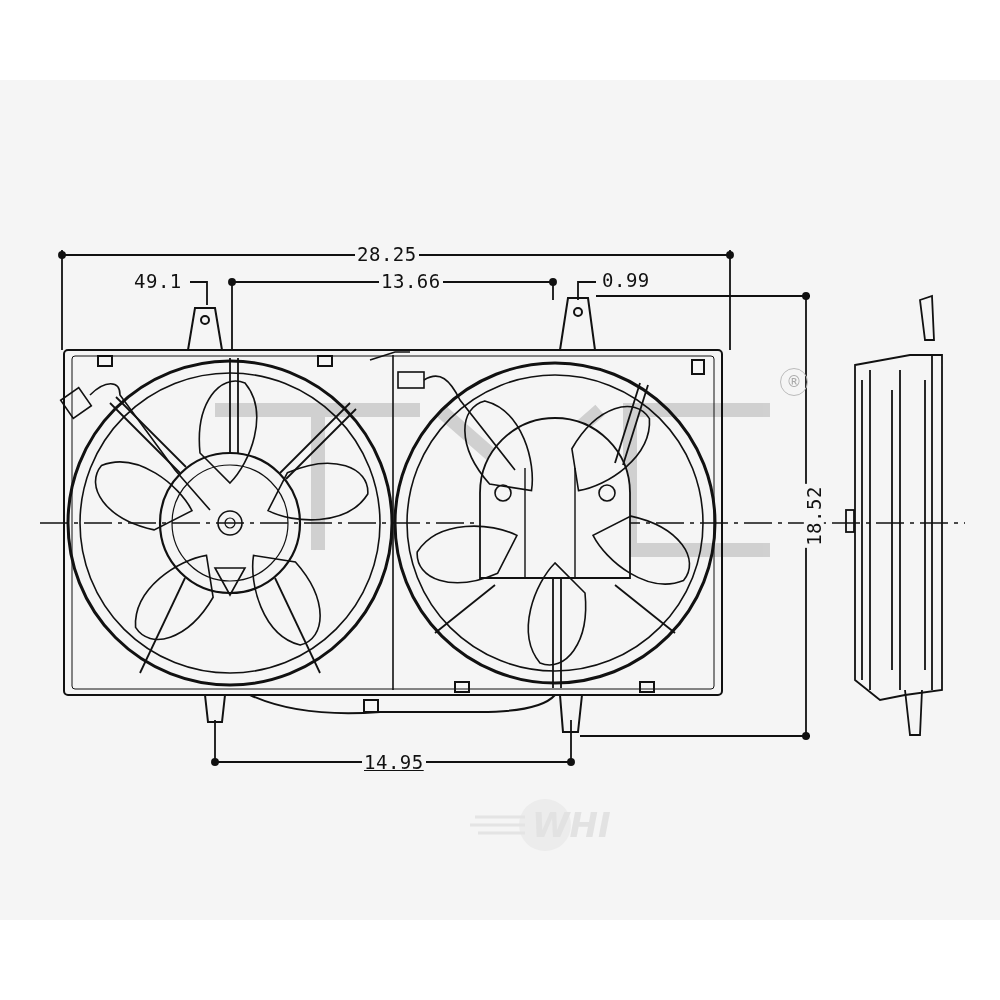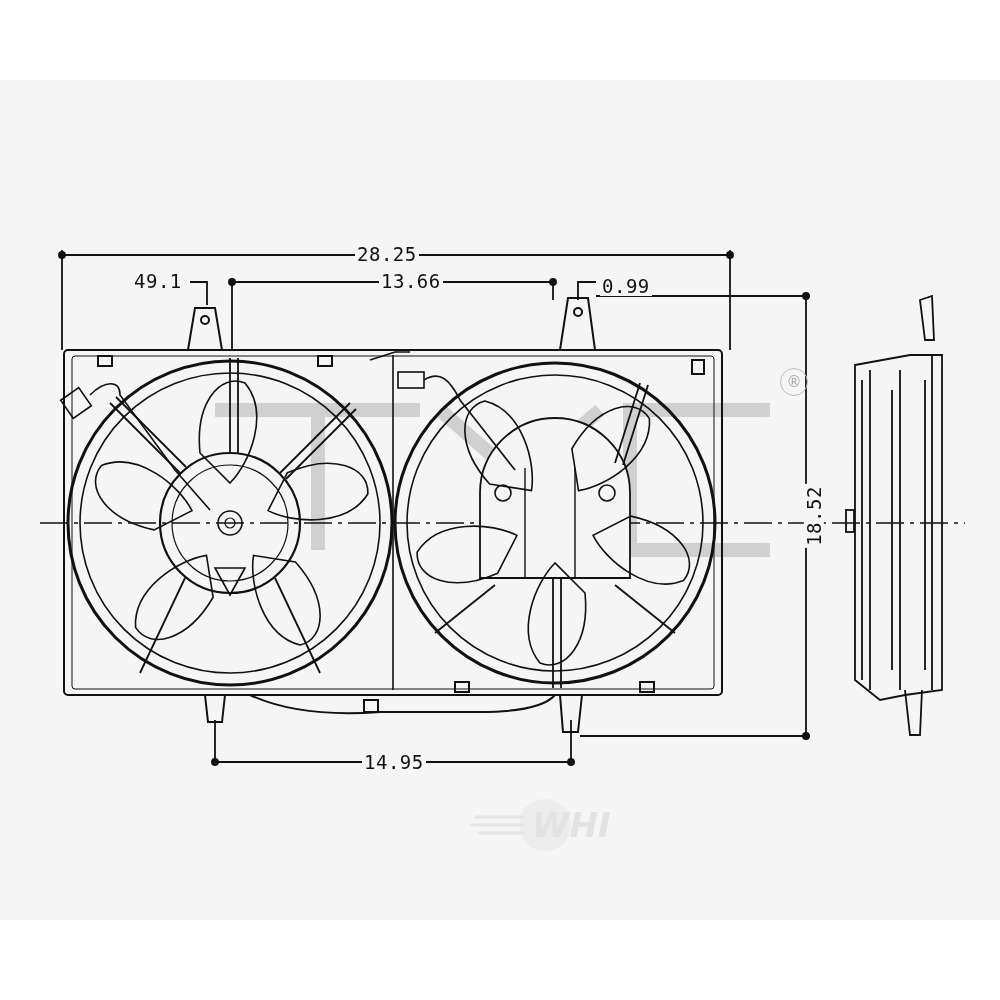--- a/index.html
+++ b/index.html
@@ -174,23 +174,23 @@
     <line x1="870" y1="370" x2="870" y2="690"></line>
     <line x1="862" y1="380" x2="862" y2="680"></line>
     <path d="M905,690 L910,735 L920,735 L922,690"></path>
     <rect x="846" y="510" width="8" height="22"></rect>
   </g>
 </svg>
 
 <div class="dim-label" style="left:355px;top:244px;">28.25</div>
 <div class="dim-label" style="left:132px;top:271px;">49.1</div>
 <div class="dim-label" style="left:355px;top:271px;margin-left:24px;">13.66</div>
-<div class="dim-label" style="left:600px;top:276px;text-align:center;">0.99</div>
+<div class="dim-label" style="left:600px;top:270px;text-align:center;">0.99</div>
 <div class="dim-label dim-vert" style="left:782px;top:506px;">18.52</div>
-<div class="dim-label" style="left:362px;top:752px;">14.95</div>
+<div class="dim-label" style="left:362px;top:752px;text-decoration:underline;">14.95</div>
 
 <div class="reg">®</div>
 
 <svg class="wm-whi" width="200" height="60" viewBox="0 0 200 60" style="left:470px;top:795px;">
   <circle cx="75" cy="30" r="26" fill="#ececec"></circle>
   <g stroke="#e4e4e4" stroke-width="3">
     <line x1="5" y1="22" x2="55" y2="22"></line>
       <line x1="0" y1="30" x2="55" y2="30"></line>
       <line x1="8" y1="38" x2="55" y2="38"></line>
   </g>

